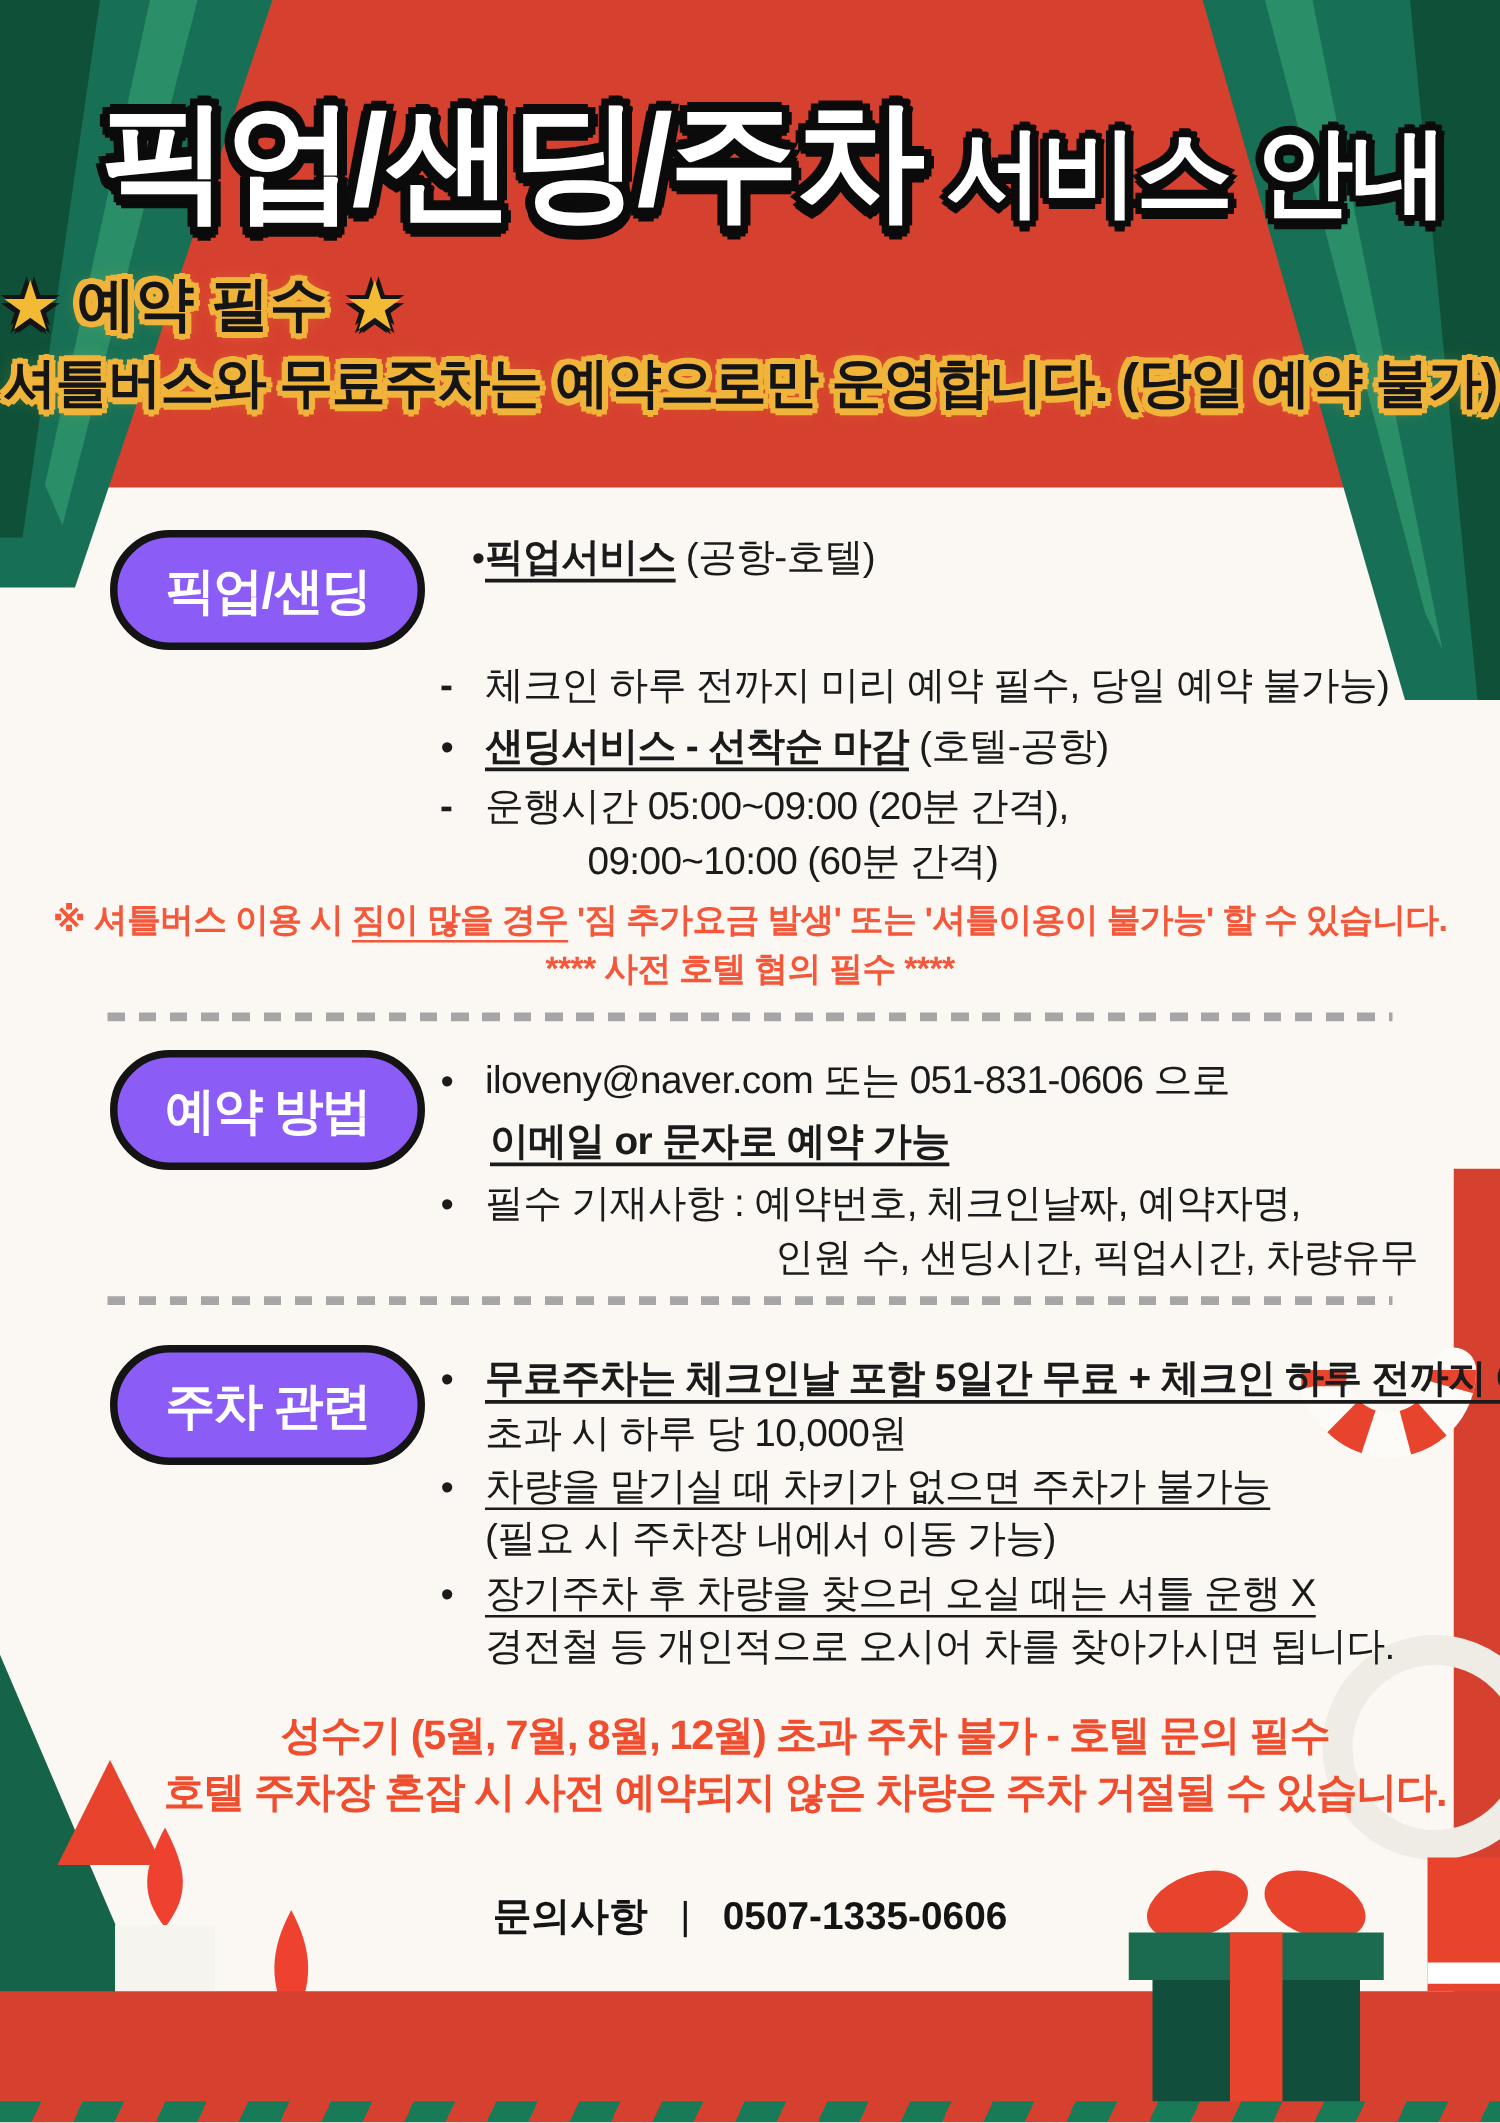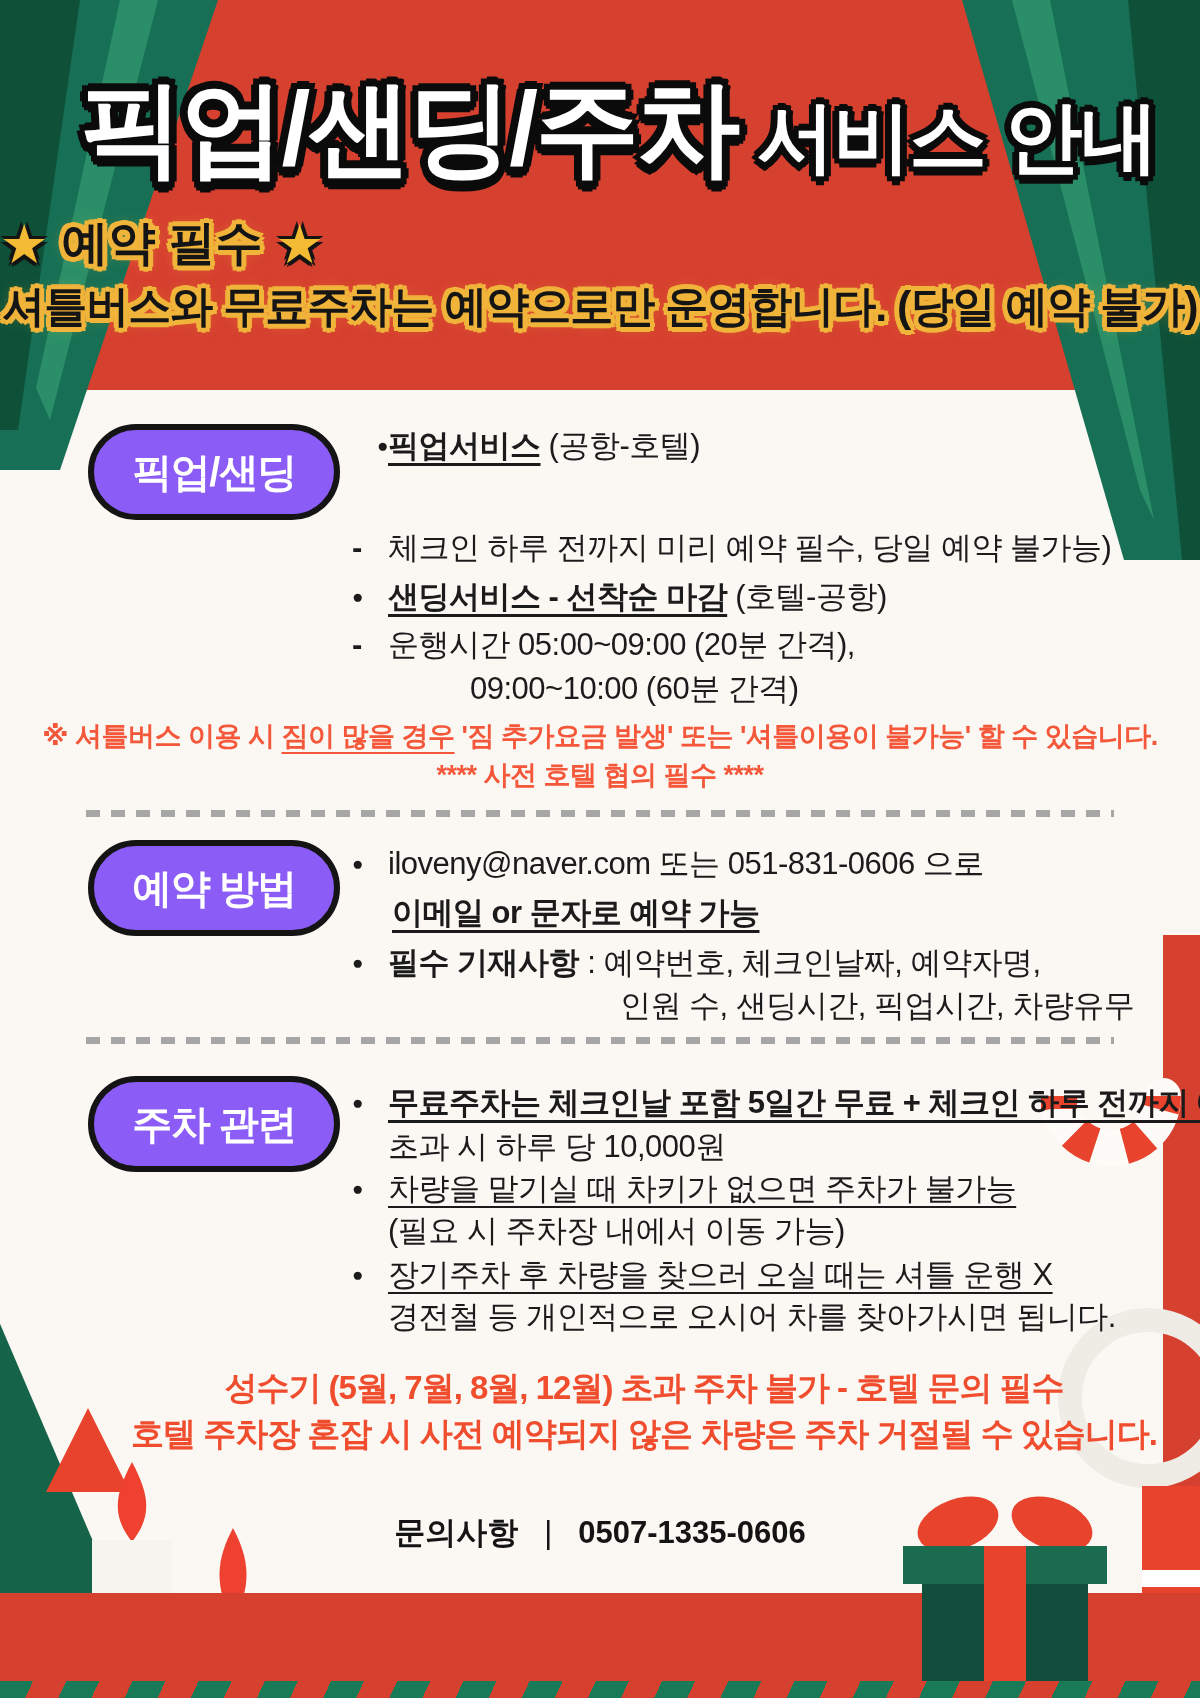--- a/index.html
+++ b/index.html
@@ -26,21 +26,21 @@
   .starline .star{color:#f2bb33;font-size:54px;vertical-align:-4px;font-weight:700;
     text-shadow:-3px -3px 0 #141414,3px -3px 0 #141414,-3px 3px 0 #141414,3px 3px 0 #141414,0 4px 0 #141414;}
   .notice{position:absolute;top:278px;left:0;width:100%;text-align:center;font-size:43px;
           letter-spacing:-1px;z-index:5;white-space:nowrap;}
 
   
   .l{position:absolute;left:352px;font-size:31px;color:#1b1b1b;letter-spacing:-0.5px;
      white-space:nowrap;font-weight:500;z-index:4;}
   .mk{display:inline-block;width:36px;font-weight:700;}
   .mk.dot{font-size:19px;vertical-align:4px;}
-  .b{font-weight:700;}
+  .b{font-weight:400;}
   .u{text-decoration:underline;text-underline-offset:7px;text-decoration-thickness:2px;}
   .bu{font-weight:700;text-decoration:underline;text-underline-offset:7px;text-decoration-thickness:2.5px;}
 
   .badge{position:absolute;left:88px;width:240px;height:84px;background:#8b5cf6;border:6px solid #141414;
          border-radius:48px;display:flex;align-items:center;justify-content:center;color:#fff;
          font-size:40px;font-weight:700;letter-spacing:-1.5px;z-index:4;}
 
   .divider{position:absolute;left:86px;width:1028px;height:7px;z-index:4;
            background:repeating-linear-gradient(90deg,#a6a6a6 0 14px,transparent 14px 25px);}
 

